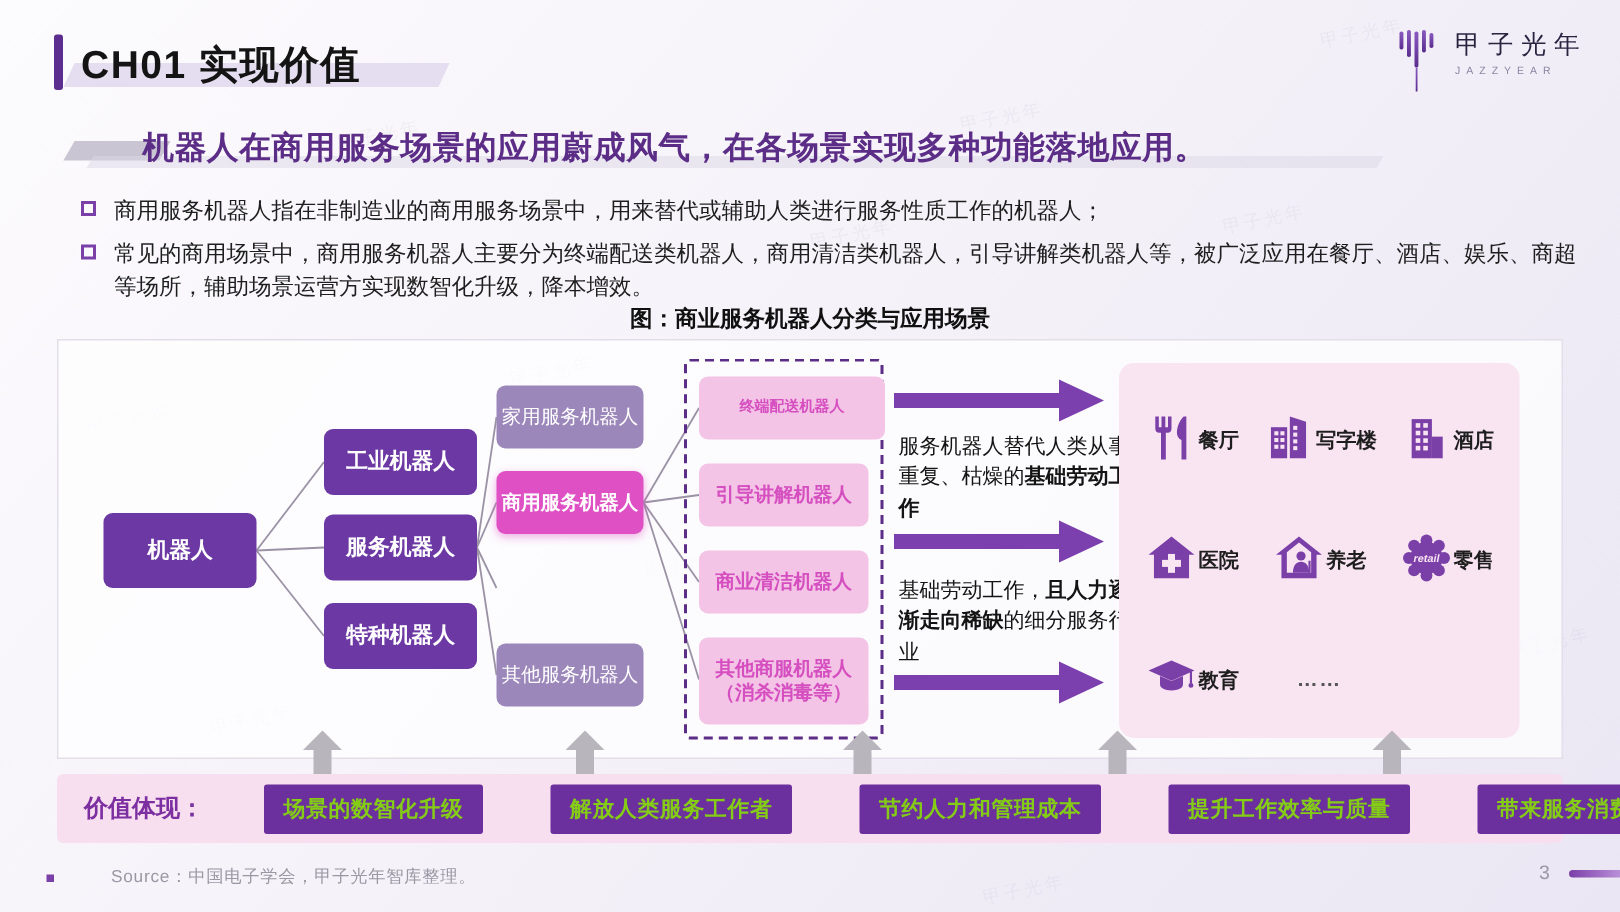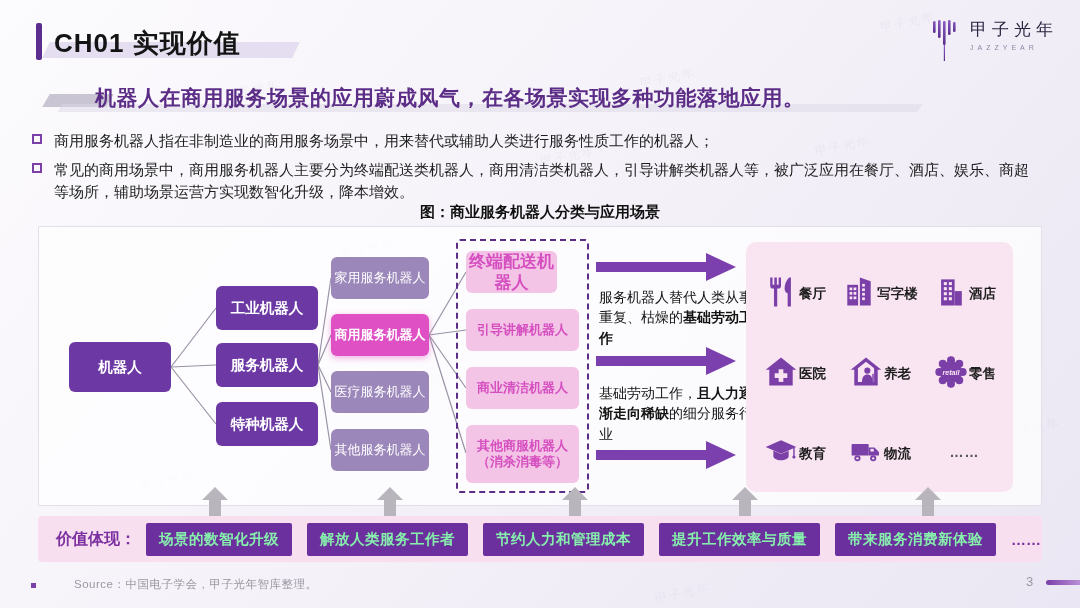--- a/index.html
+++ b/index.html
@@ -20,21 +20,21 @@
   .logo-text { display:flex; flex-direction:column; }
   .logo-name { font-size:17px; color:#2a2340; letter-spacing:5px; font-weight:500; }
   .logo-sub { font-size:7px; color:#8d86a3; letter-spacing:4px; margin-top:3px; }
 
   
   .banner-swoosh { position:absolute; left:46px; top:94px; width:64px; height:13px; background:#c9c5d2; transform:skewX(-30deg); }
   .banner-swoosh2 { position:absolute; left:60px; top:104px; width:860px; height:8px; background:#dcd8e6; opacity:.5; transform:skewX(-30deg); }
   .banner { position:absolute; left:95px; top:84px; font-size:21px; font-weight:bold; color:#5c2d87; letter-spacing:.5px; }
 
   
-  .bullets { position:absolute; left:32px; top:130px; width:1000px; }
+  .bullets { position:absolute; left:54px; top:130px; width:1000px; }
   .bullet { display:flex; margin-bottom:7px; font-size:15px; color:#1e1e1e; line-height:1.45; }
   .bullet-marker { flex:0 0 10px; width:10px; height:10px; border:2px solid #7b3fa8; margin:4px 12px 0 0; }
 
   
   .diagram-title { position:absolute; left:0; top:203px; width:1080px; text-align:center; font-size:15px; font-weight:bold; color:#101010; }
   .diagram { position:absolute; left:38px; top:226px; width:1004px; height:280px;
     background:rgba(255,255,255,.72); border:1px solid #e2dfe9; }
   .links { position:absolute; left:0; top:0; pointer-events:none; }
   .nbox { position:absolute; display:flex; flex-direction:column; align-items:center; justify-content:center;
     border-radius:6px; color:#fff; font-weight:bold; font-size:14.5px; text-align:center; line-height:1.25; }
@@ -54,22 +54,22 @@
   .scene-label { margin-top:3px; font-size:13.5px; font-weight:bold; color:#1e1e1e; }
   .scene-ellipsis { font-size:14px; color:#555; font-weight:bold; letter-spacing:1px; }
 
   
   .up-arrow { position:absolute; top:487px; width:26px; height:32px; }
 
   
   .value-band { position:absolute; left:38px; top:516px; width:1004px; height:46px;
     background:#f8dff0; border-radius:4px; display:flex; align-items:center; padding:0 18px; }
   .value-label { font-size:16px; font-weight:bold; color:#7b2fa0; margin-right:10px; white-space:nowrap; }
-  .value-item { background:#6b2f9e; color:#86efac; font-size:14.5px; font-weight:bold; white-space:nowrap;
-    padding:7px 13px; margin-right:15px; border-radius:2px; letter-spacing:.5px; }
+  .value-item { background:#6b2f9e; color:#84cc16; font-size:14.5px; font-weight:bold; white-space:nowrap;
+    padding:7px 13px; margin-right:15px; border-radius:2px; letter-spacing:.5px;margin-left:30px; }
   .value-ellipsis { font-size:15px; font-weight:bold; color:#7b2fa0; }
 
   
   .src-sq { position:absolute; left:31px; top:583px; width:5px; height:5px; background:#7b3fa8; }
   .source { position:absolute; left:74px; top:577px; font-size:11.5px; color:#9b97a3; letter-spacing:.5px; }
   .page-num { position:absolute; left:1026px; top:574px; font-size:13px; color:#9b97a3; }
   .page-bar { position:absolute; right:0; top:580px; width:34px; height:5px; border-radius:3px 0 0 3px;
     background:linear-gradient(90deg,#7b3fa8,#b98fd8); }
 </style>
 </head>
@@ -151,25 +151,24 @@
     </svg>
 
     <div class="nbox dark" style="left:30px;top:115px;width:102px;height:50px">机器人</div>
 
     <div class="nbox dark" style="left:177px;top:59px;width:102px;height:44px">工业机器人</div>
     <div class="nbox dark" style="left:177px;top:116px;width:102px;height:44px">服务机器人</div>
     <div class="nbox dark" style="left:177px;top:175px;width:102px;height:44px">特种机器人</div>
 
     <div class="nbox lav" style="left:292px;top:30px;width:98px;height:42px;font-size:13px">家用服务机器人</div>
     <div class="nbox mag" style="left:292px;top:87px;width:98px;height:42px;font-size:13px">商用服务机器人</div>
-    <div class="nbox lav" style="left:292px;top:144px;width:98px;height:42px;font-size:13px">医疗服务机器人</div>
     <div class="nbox lav" style="left:292px;top:202px;width:98px;height:42px;font-size:13px">其他服务机器人</div>
 
     <div class="dashed-wrap"></div>
-    <div class="nbox pinkbx" style="left:427px;top:24px;width:91px;height:42px;font-size:17px">终端配送机器人</div>
+    <div class="nbox pinkbx" style="left:427px;top:24px;width:124px;height:42px;font-size:10px">终端配送机器人</div>
     <div class="nbox pinkbx" style="left:427px;top:82px;width:113px;height:42px;font-size:13px">引导讲解机器人</div>
     <div class="nbox pinkbx" style="left:427px;top:140px;width:113px;height:42px;font-size:13px">商业清洁机器人</div>
     <div class="nbox pinkbx" style="left:427px;top:198px;width:113px;height:58px;font-size:13px">
       <div>其他商服机器人</div>
       <div>（消杀消毒等）</div>
     </div>
 
     <svg class="flow-arrow" style="top:25px" viewBox="0 0 140 30">
       <polygon points="0,10 110,10 110,1 140,15 110,29 110,20 0,20" fill="#7c3fae"></polygon>
       </svg>
@@ -275,34 +274,20 @@
       <div class="scene">
         <svg width="36" height="36" viewBox="0 0 40 40" fill="currentColor">
           <polygon points="20,7 37,14.5 20,22 3,14.5"></polygon>
           <path d="M11.5 18.5v6.3c0 2.6 3.8 4.4 8.5 4.4s8.5-1.8 8.5-4.4v-6.3L20 22.2z"></path>
           <rect x="33.6" y="15" width="1.6" height="9"></rect>
           <circle cx="34.4" cy="25.5" r="1.8"></circle>
         </svg>
         <span class="scene-label">教育</span>
       </div>
 
-      <div class="scene">
-        <svg width="36" height="36" viewBox="0 0 40 40" fill="currentColor">
-          <rect x="4" y="11" width="19" height="13" rx="1"></rect>
-          <path d="M23 15h6.4l5 5v4H23z"></path>
-          <g>
-            <circle cx="10.5" cy="27" r="3.4"></circle>
-              <circle cx="28" cy="27" r="3.4"></circle>
-          </g>
-          <circle cx="10.5" cy="27" r="1.3" fill="#f9e4f2"></circle>
-            <circle cx="28" cy="27" r="1.3" fill="#f9e4f2"></circle>
-          <rect x="25" y="16.5" width="3.6" height="3" fill="#f9e4f2"></rect>
-        </svg>
-        <span class="scene-label">物流</span>
-      </div>
 
       <div class="scene">
         <span class="scene-ellipsis">……</span>
       </div>
 
     </div>
   </div>
 
   <svg class="up-arrow" style="left:202px" viewBox="0 0 26 32">
     <polygon points="13,0 26,13 19,13 19,32 7,32 7,13 0,13" fill="#b8b5bc"></polygon>

